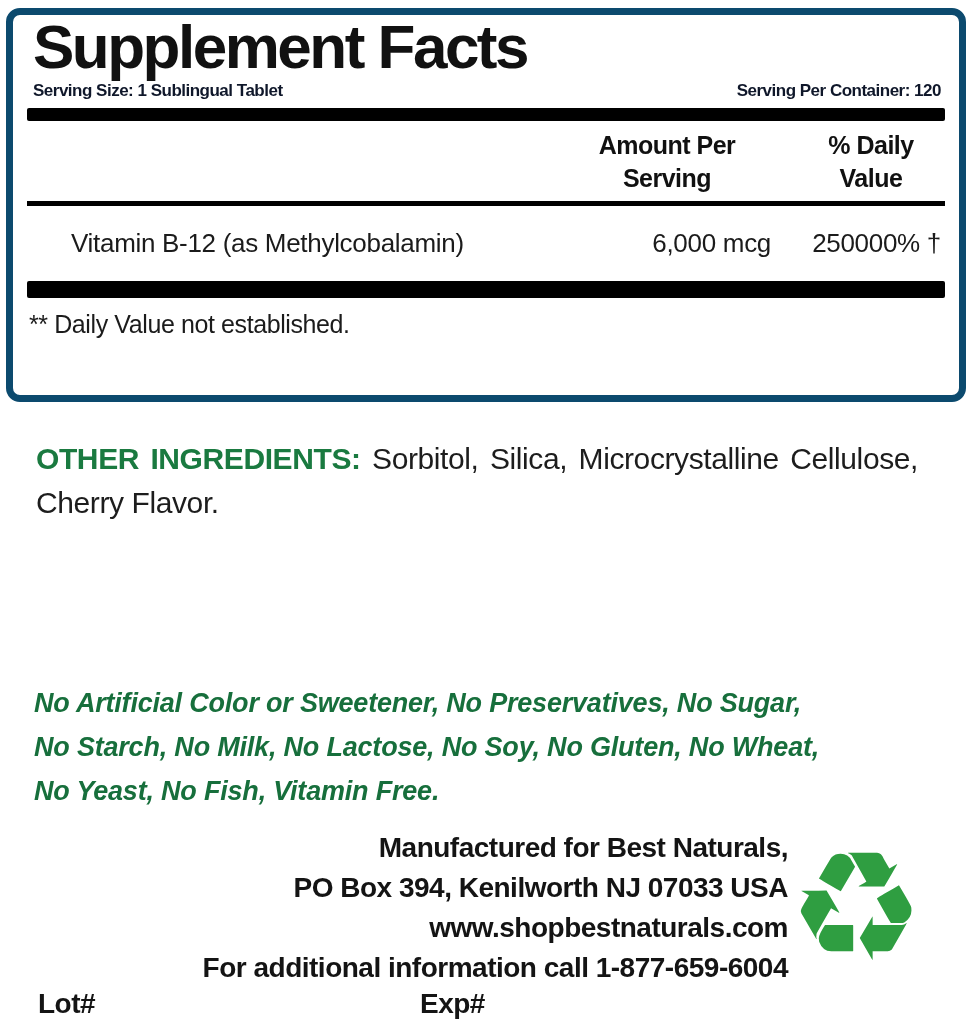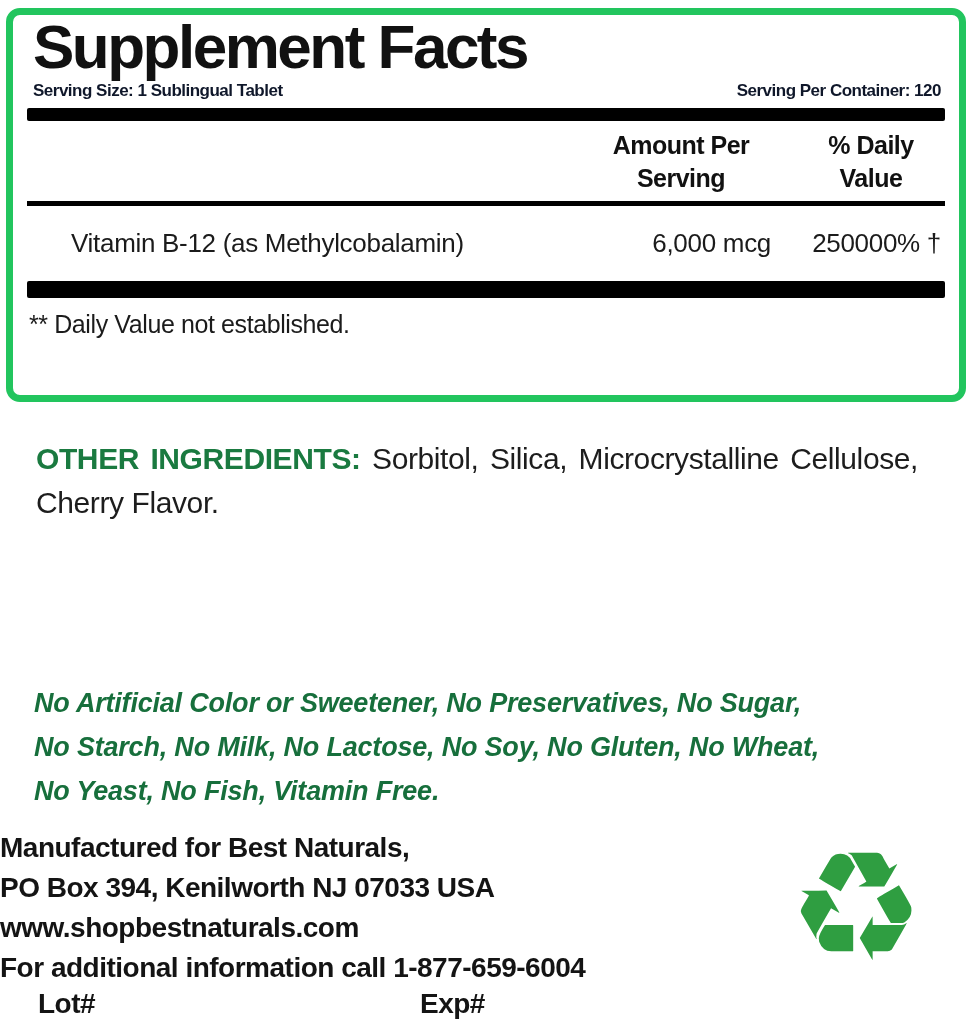--- a/index.html
+++ b/index.html
@@ -18,21 +18,21 @@
   }
 
   
   .facts-box {
     position: absolute;
     left: 6px;
     top: 8px;
     width: 960px;
     height: 394px;
     box-sizing: border-box;
-    border: 7px solid #22c55e;
+    border: 7px solid #0c4a6e;
     border-radius: 14px;
     background: #ffffff;
     padding: 0 14px;
   }
   .sf-title {
     margin: 2px 0 0 6px;
     font-size: 62px;
     font-weight: 700;
     letter-spacing: -2.5px;
     line-height: 0.98;
@@ -50,21 +50,21 @@
   }
   .bar-thick {
     height: 13px;
     background: #000000;
     margin-top: 7px;
     border-radius: 2px;
   }
   .sf-headers {
     display: flex;
     justify-content: flex-end;
-    gap: 30px;
+    gap: 44px;
     margin-top: 8px;
     padding-right: 4px;
     font-size: 25px;
     font-weight: 700;
     letter-spacing: -0.5px;
     line-height: 1.32;
     text-align: center;
     color: #111111;
   }
   .col-amount { width: 180px; }
@@ -139,24 +139,24 @@
     font-style: italic;
     letter-spacing: -0.2px;
     line-height: 1.63;
     color: #176f3c;
   }
   #claims .claims-line { white-space: nowrap; }
 
   
   #manufacturer {
     position: absolute;
-    left: 0px;
+    left: 8px;
     top: 828px;
     width: 780px;
-    text-align: left;
+    text-align: right;
     font-size: 28px;
     font-weight: 700;
     letter-spacing: -0.5px;
     line-height: 1.43;
     color: #141414;
   }
   .lot-exp {
     position: absolute;
     top: 988px;
     font-size: 28px;

